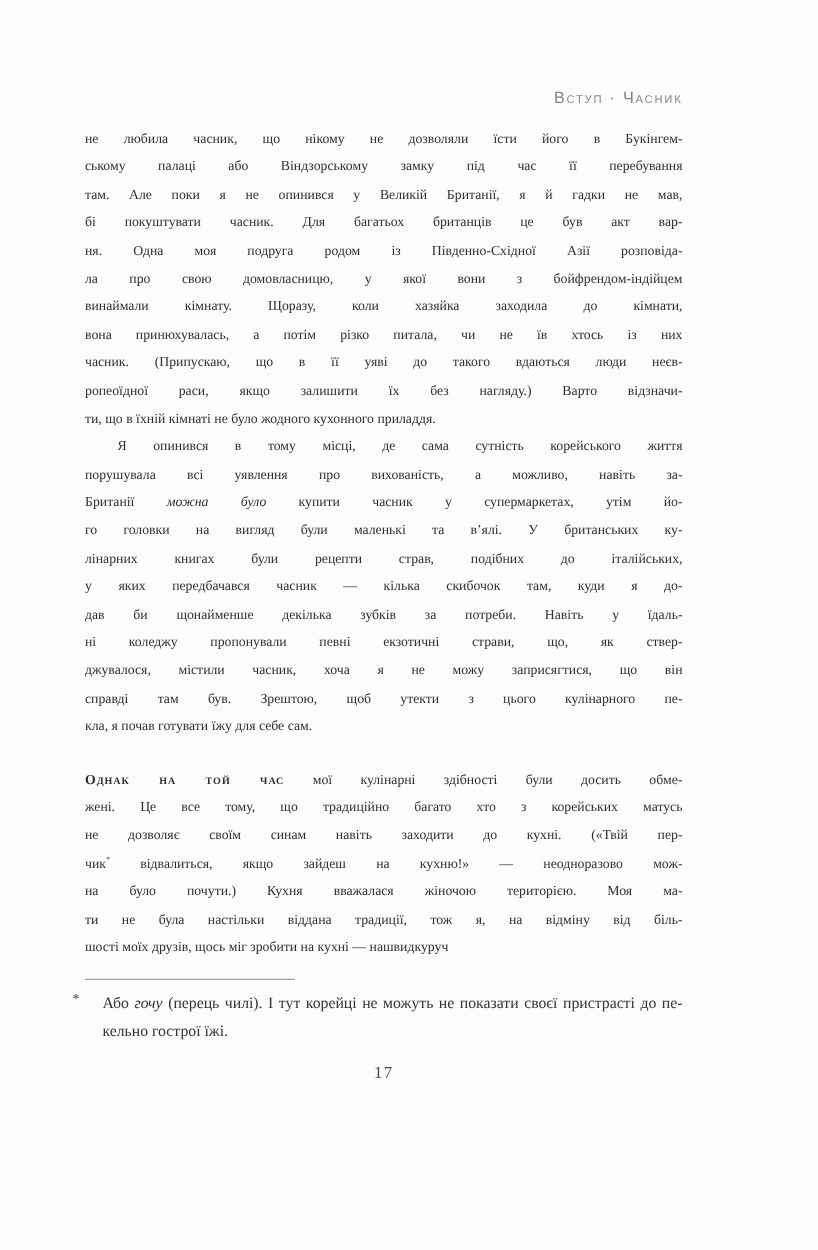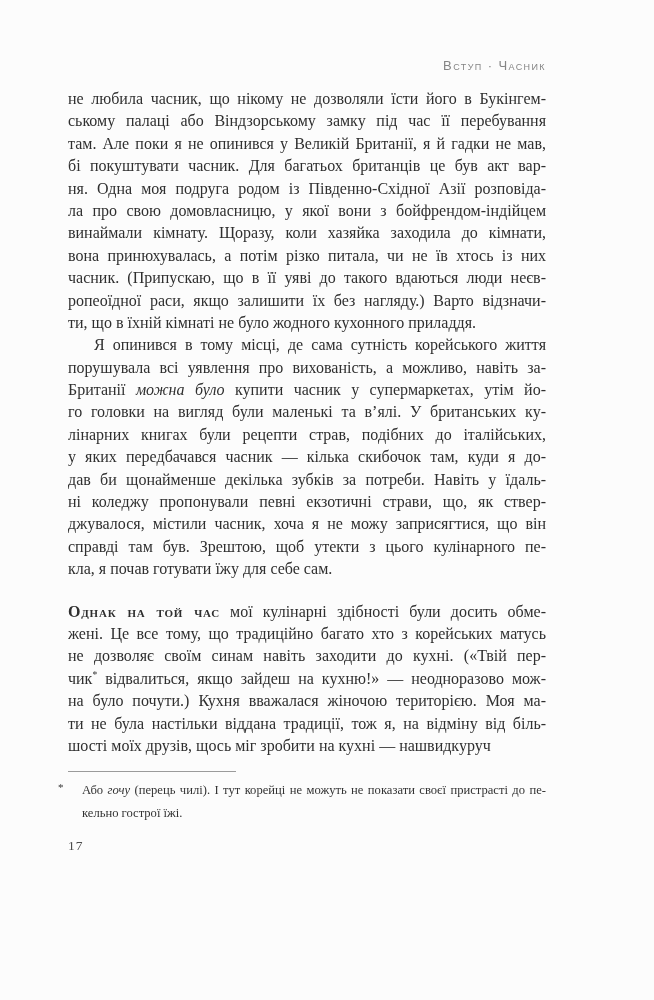--- a/index.html
+++ b/index.html
@@ -4,40 +4,40 @@
 <style>
   html, body {
     margin: 0;
     padding: 0;
     background: #fcfcfc;
   }
   .page {
     position: relative;
     width: 654px;
     height: 904px;
-    margin: 0 auto;
+    margin: 12px auto;
     background: #fcfcfc;
     box-sizing: border-box;
     padding: 58px 108px 30px 68px;
     font-family: "Liberation Serif", serif;
     color: #2f2f2f;
     overflow: hidden;
   }
   .running-header {
     text-align: right;
     font-family: "Liberation Sans", sans-serif;
     font-variant: small-caps;
     letter-spacing: 1.4px;
     font-size: 13px;
     line-height: 16px;
     color: #858585;
   }
   .body-text {
     margin-top: 14px;
-    font-size: 16px;
+    font-size: 11px;
   }
   .paragraph { margin: 0; }
   .paragraph.gap { margin-top: 20px; }
   .line {
     height: 22.4px;
     line-height: 22.4px;
     text-align: justify;
     text-align-last: justify;
     white-space: nowrap;
     overflow: hidden;
@@ -81,21 +81,21 @@
     height: 22.6px;
     line-height: 22.6px;
     text-align: justify;
     text-align-last: justify;
     white-space: nowrap;
     overflow: hidden;
   }
   .fn-line.last { text-align-last: left; }
   .folio {
     margin-top: 13px;
-    text-align: left;
+    text-align: center;
     font-size: 13.5px;
     letter-spacing: 1px;
     color: #4c4c4c;
   }
 </style>
 </head>
 <body>
 
 <div class="page">
   <div class="running-header">Вступ · Часник</div>

